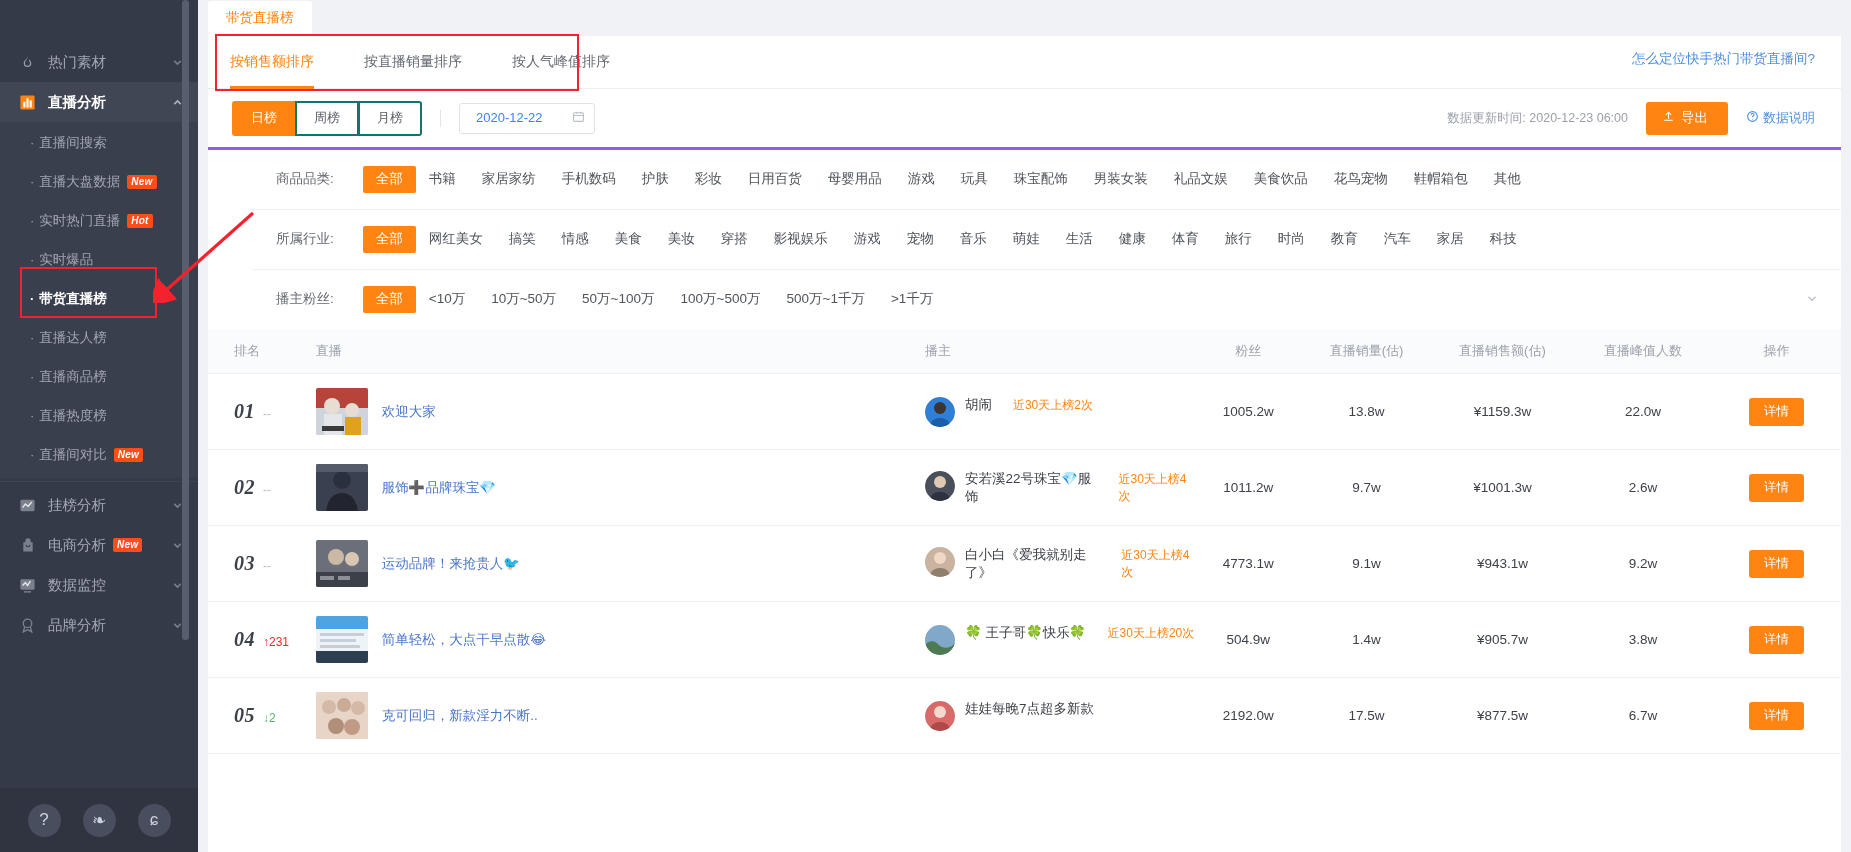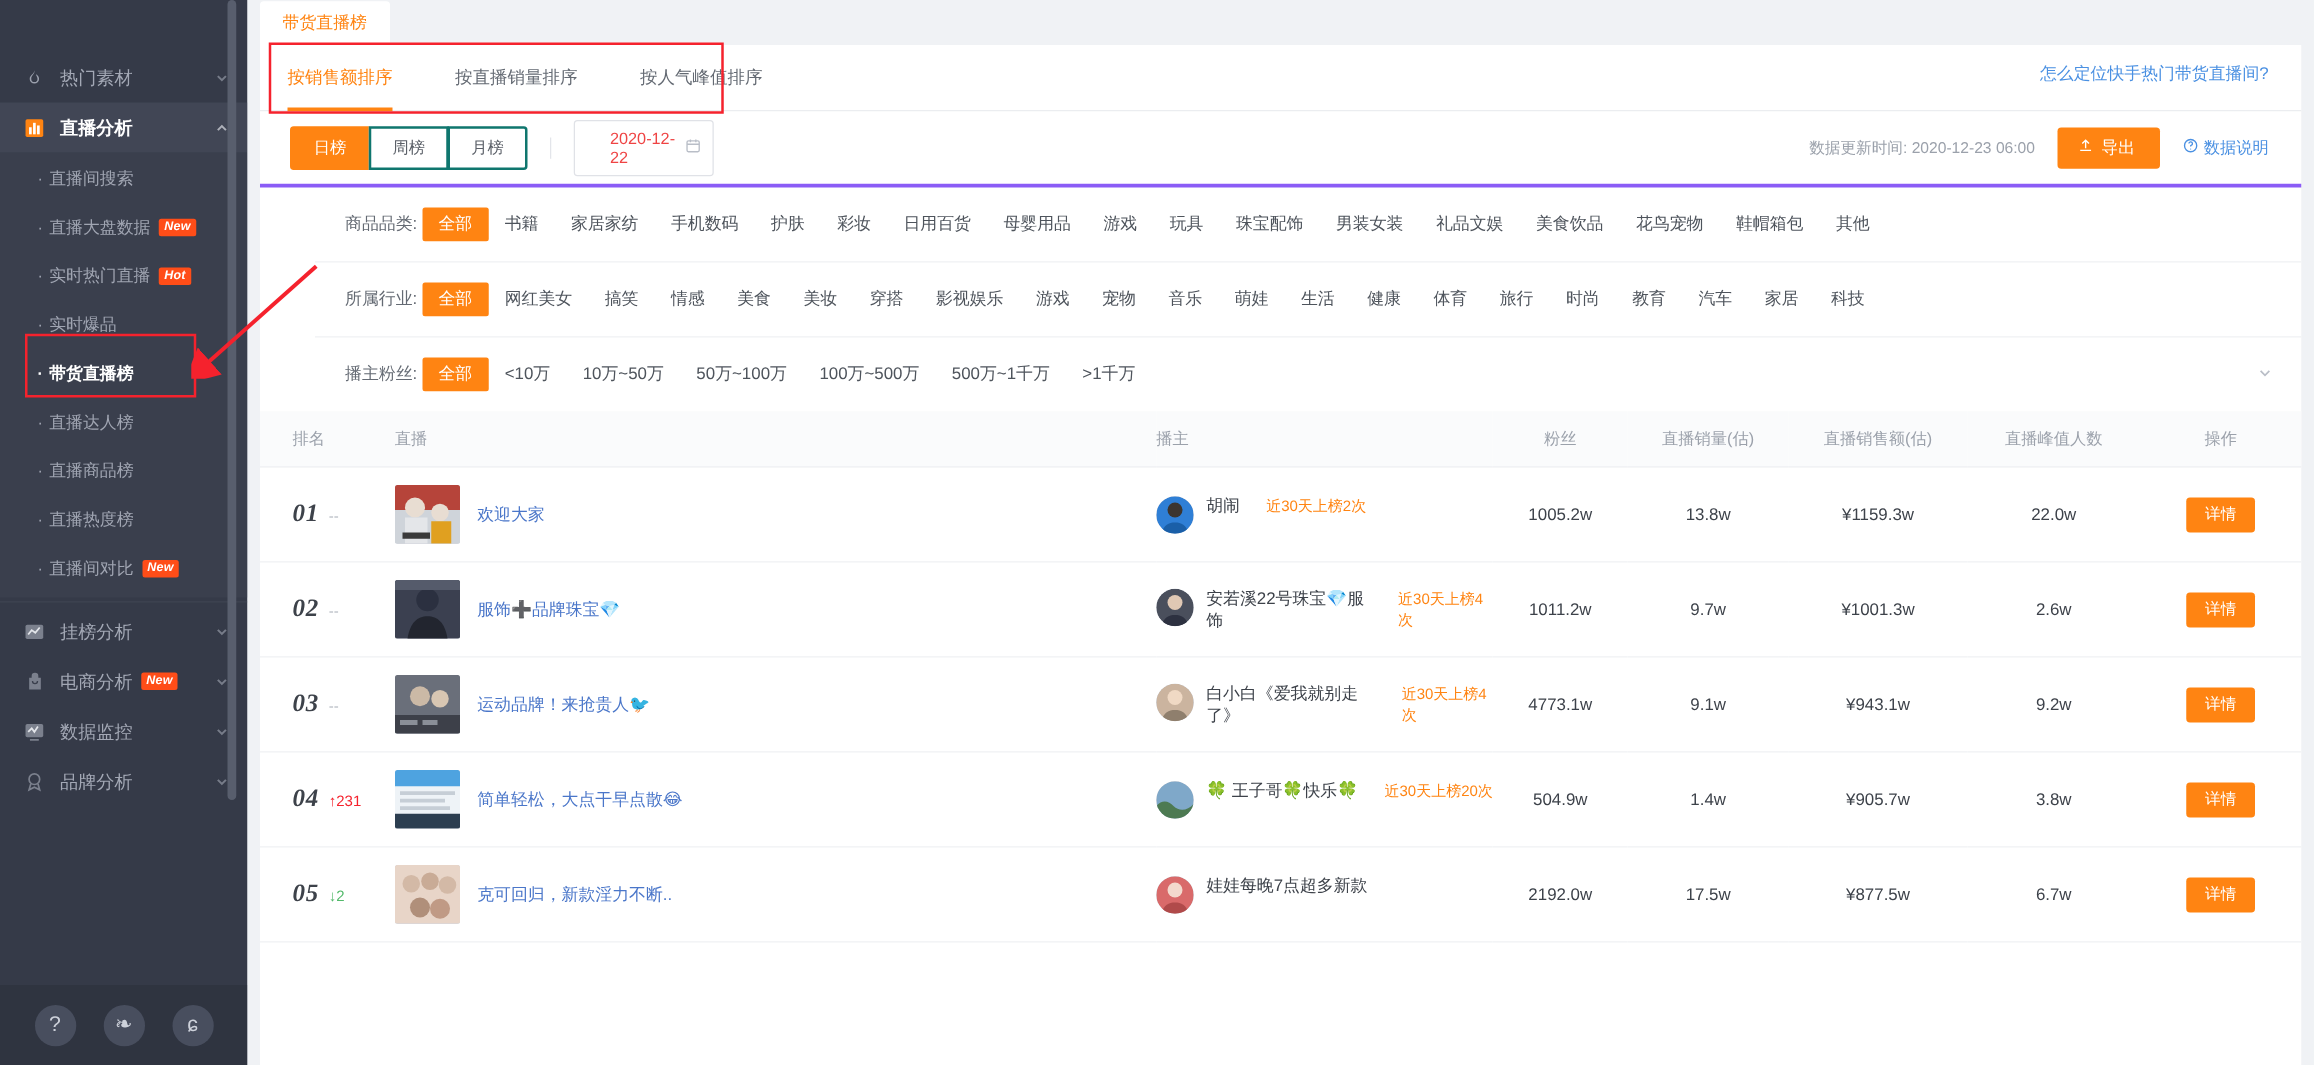--- a/index.html
+++ b/index.html
@@ -166,23 +166,23 @@
     padding: 6px 17px 7px 17px; cursor: pointer;
     margin-left: -1px;
   }
   .seg-btn:first-child { margin-left: 0; border-radius: 3px 0 0 3px; }
   .seg-btn:last-child { border-radius: 0 3px 3px 0; }
   .seg-btn.on {
     background: #ff8412; border-color: #ff8412; color: #fff;
   }
   .seg-sep { width: 1px; height: 17px; background: #e3e5ea; margin: 0 18px; }
   .datebox {
-    width: 112px; border: 1px solid #e0e2e7; border-radius: 3px;
+    width: 136px; border: 1px solid #e0e2e7; border-radius: 3px;
     display: flex; align-items: center; justify-content: space-between;
-    padding: 6px 9px 7px 28px; font-size: 13px; color: #ef4444;
+    padding: 6px 9px 7px 16px; font-size: 13px; color: #3b82f6;
     cursor: pointer; background: #fff;
   }
   .cal-icon { color: #b9bec7; font-size: 13px; }
   .period-right {
     margin-left: auto; display: flex; align-items: center; gap: 18px;
   }
   .updated { color: #9ba1ab; font-size: 12.5px; }
   .btn-export {
     background: #ff8412; color: #fff;
     font-size: 13.5px; border-radius: 3px;
@@ -201,21 +201,21 @@
     padding: 16px 26px 16px 24px;
     border-bottom: 1px solid #f0f1f4;
     position: relative;
   }
   .filter-row:last-child { border-bottom: none; }
   .f-label {
     color: #646a73; font-size: 13.5px;
     flex: 0 0 auto; padding-top: 4px; margin-right: 4px;
     white-space: nowrap;
   }
-  .f-opts { display: flex; flex-wrap: wrap; align-items: flex-start; gap: 0; }
+  .f-opts { display: flex; flex-wrap: wrap; align-items: flex-start; gap: 0; margin-left: 25px; }
   .f-opt {
     font-size: 13.5px; color: #4e545c;
     padding: 4px 13px 5px 13px; cursor: pointer;
     border-radius: 2px; white-space: nowrap;
   }
   .f-opt.on { background: #ff8412; color: #fff; }
   .f-expand {
     position: absolute; right: 22px; top: 50%;
     transform: translateY(-50%);
     color: #b9bec7; font-size: 13px; cursor: pointer;

